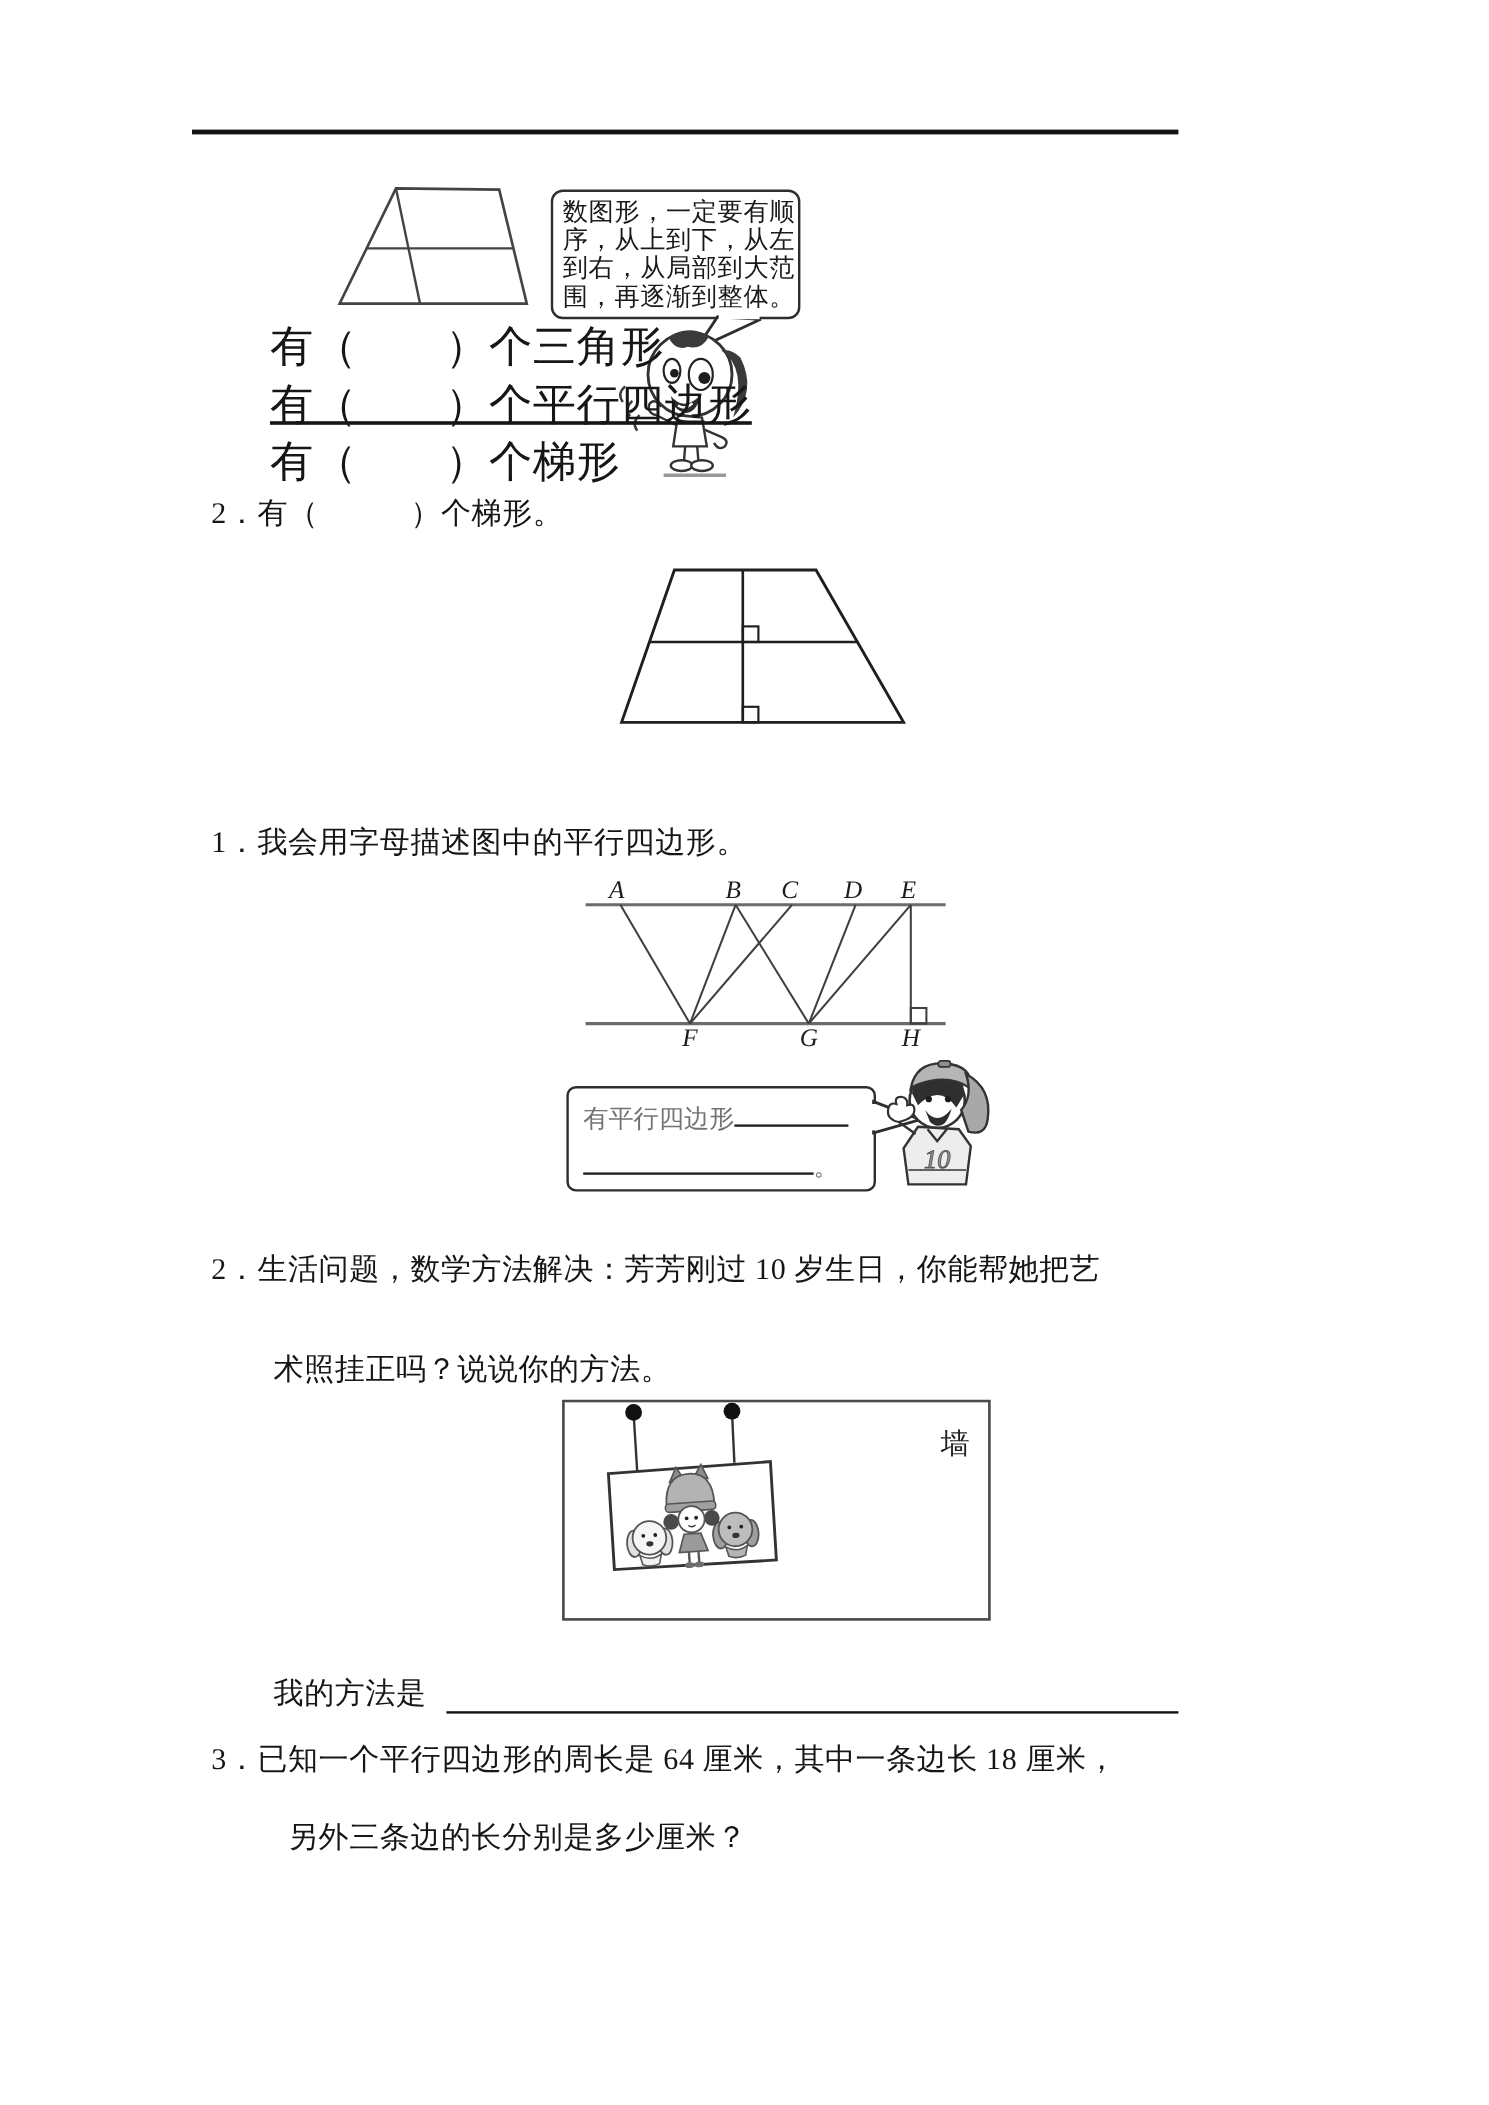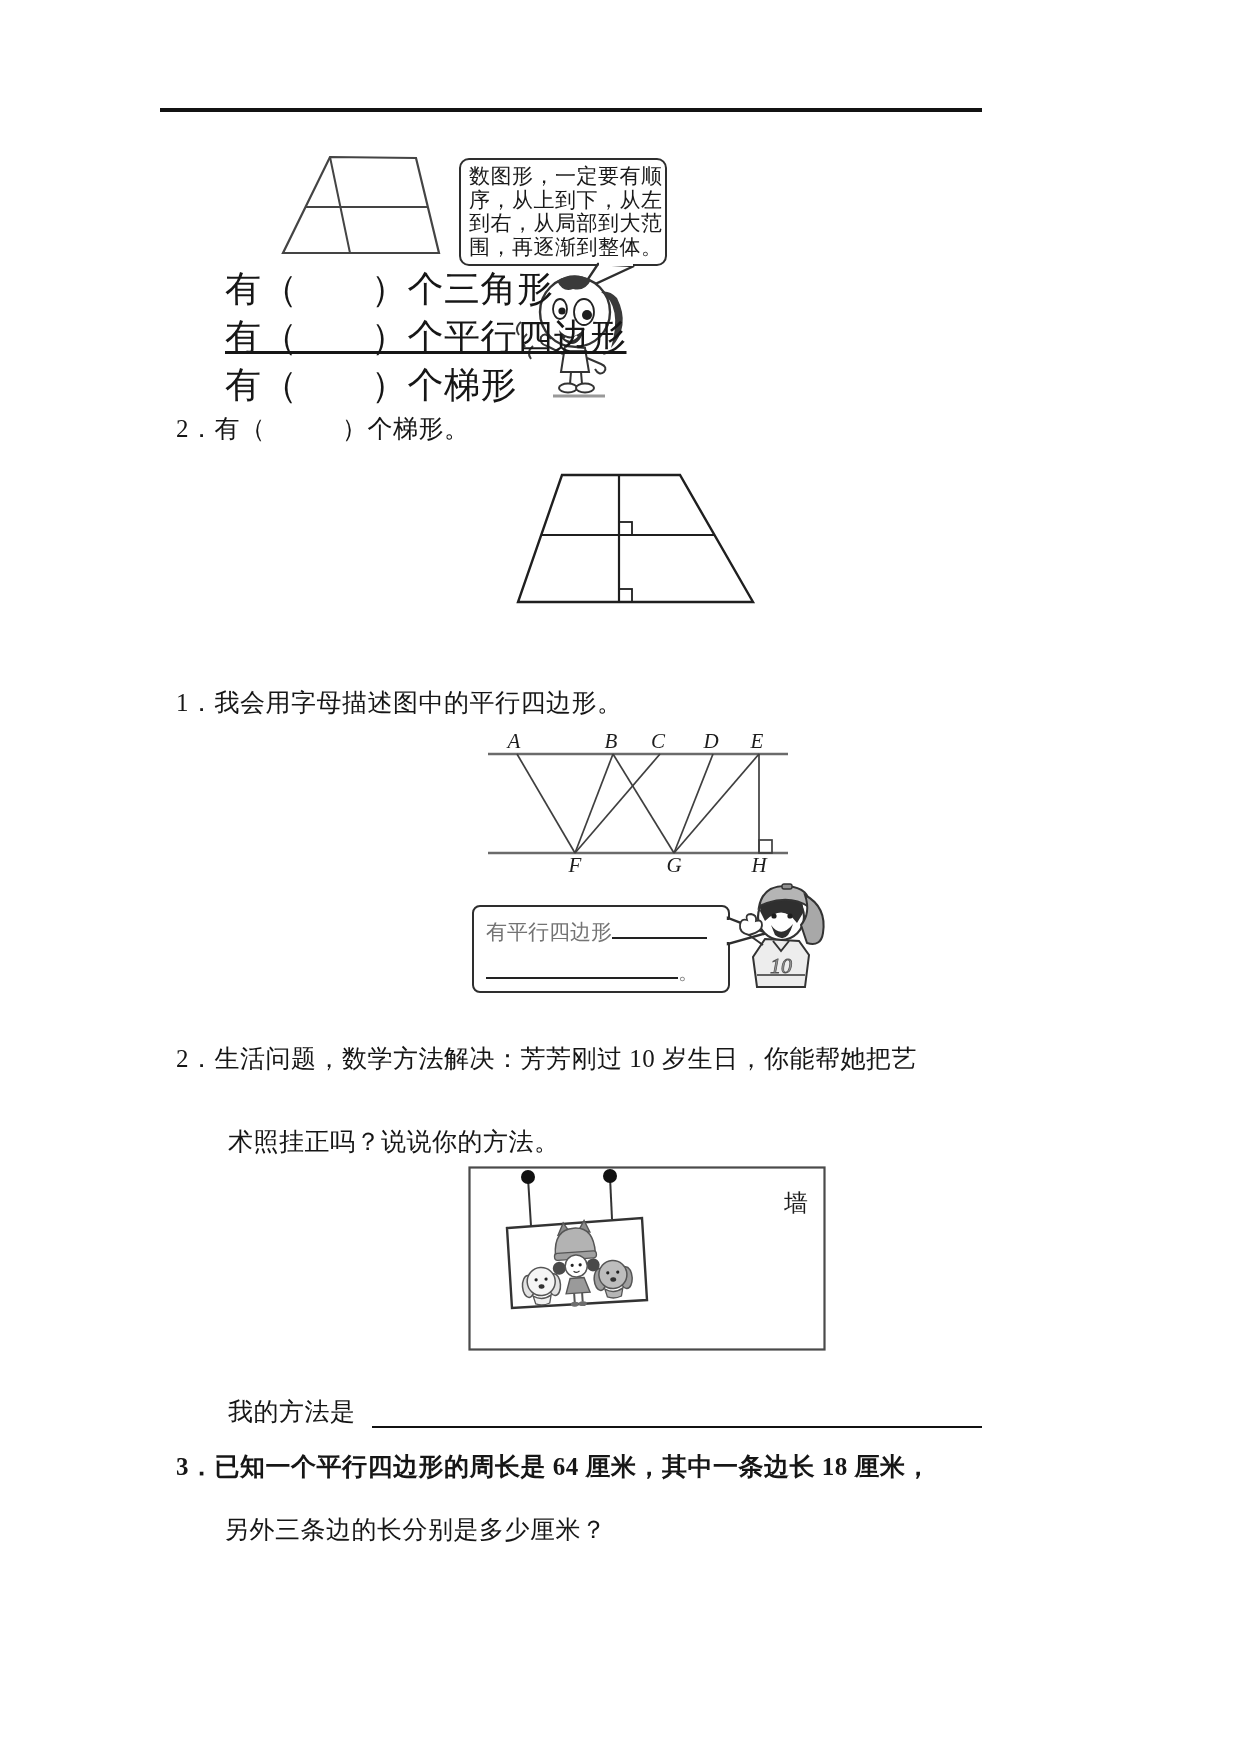--- a/index.html
+++ b/index.html
@@ -193,16 +193,16 @@
         <line x1="112" y1="127" x2="112" y2="136" stroke="#555" stroke-width="2"></line>
         <ellipse cx="104" cy="138" rx="4" ry="2.4" fill="#6e6e6e"></ellipse>
         <ellipse cx="112" cy="138" rx="4" ry="2.4" fill="#6e6e6e"></ellipse>
       </g>
     </g>
   </svg>
 
   <div class="abs cn" style="left:228px;top:1395px;">我的方法是</div>
   <div class="abs uline" style="left:372px;top:1398px;width:706px;height:28px;"></div>
 
-  <div class="abs cn" style="left:176px;top:1450px;font-weight:bold;">3．已知一个平行四边形的周长是 64 厘米，其中一条边长 18 厘米，</div>
-  <div class="abs cn" style="left:224px;top:1515px;font-family:Liberation Mono, monospace;">另外三条边的长分别是多少厘米？</div>
+  <div class="abs cn" style="left:176px;top:1450px;">3．已知一个平行四边形的周长是 64 厘米，其中一条边长 18 厘米，</div>
+  <div class="abs cn" style="left:240px;top:1515px;">另外三条边的长分别是多少厘米？</div>
 
 </div>
 
 </body></html>

